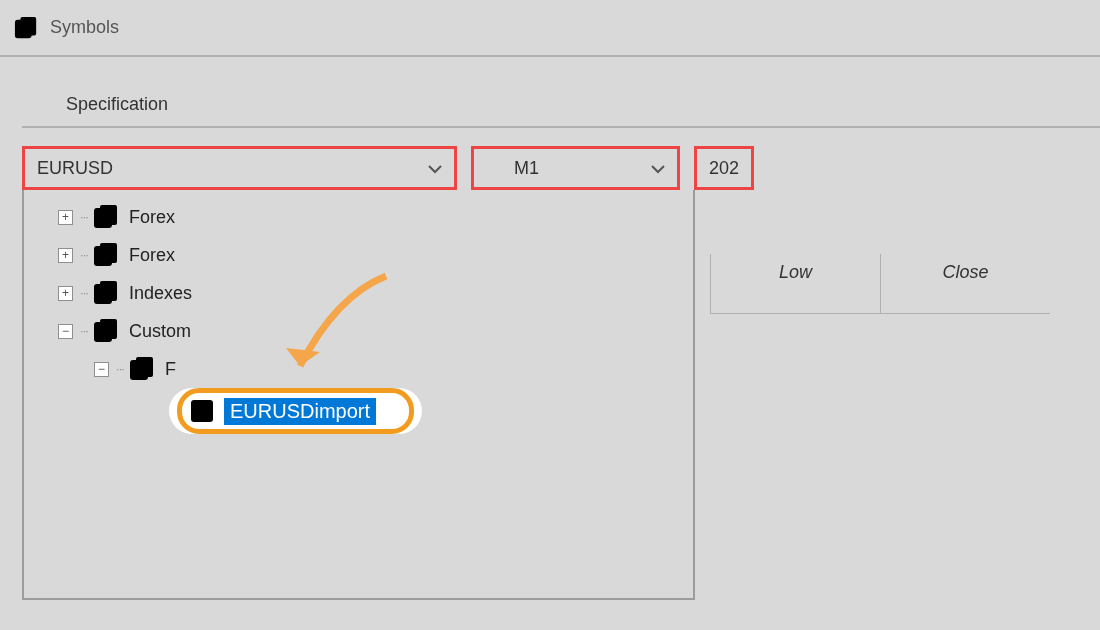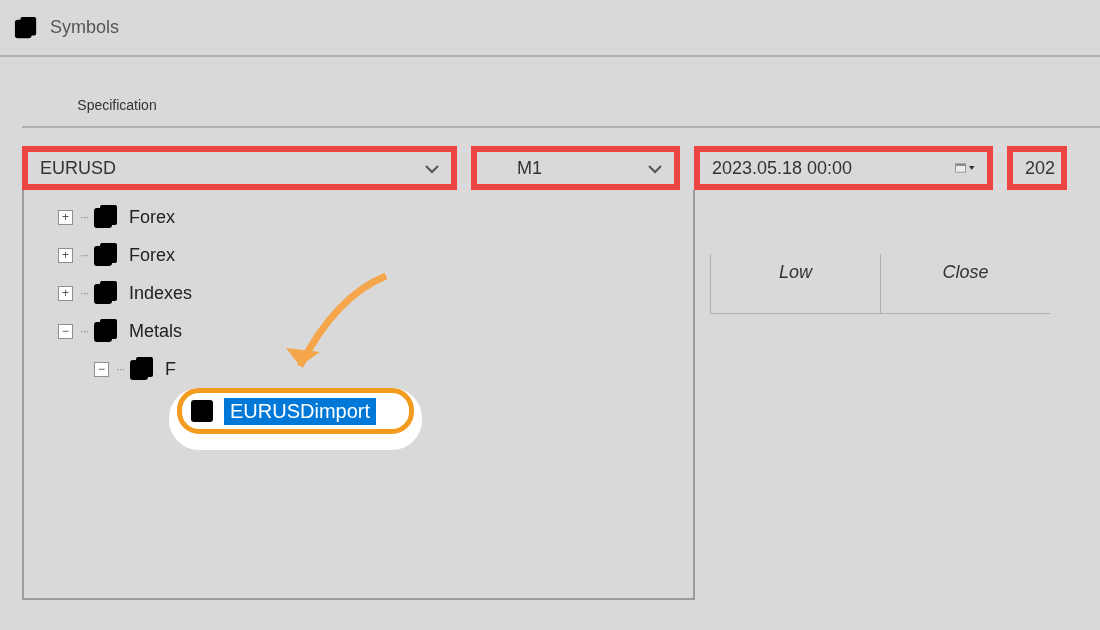--- a/index.html
+++ b/index.html
@@ -5,44 +5,44 @@
   * { box-sizing: border-box; margin: 0; padding: 0; font-family: "Segoe UI", Tahoma, sans-serif; }
   body { background: #d9d9d9; width: 1100px; height: 630px; overflow: hidden; }
 
   .window-titlebar { height: 55px; display: flex; align-items: center; padding: 0 14px; background: #d9d9d9; }
   .title-icon { width: 24px; height: 24px; margin-right: 12px; }
   .window-title { font-size: 18px; color: #555; }
 
   .content-area { border-top: 2px solid #b0b0b0; padding: 24px 0 0 22px; }
 
   .tabs { display: flex; position: relative; }
-  .tab { width: 190px; height: 47px; display: flex; align-items: center; justify-content: center; font-size: 14px; color: #333; cursor: pointer; }
+  .tab { width: 190px; height: 47px; display: flex; align-items: center; justify-content: center; font-size: 18px; color: #333; cursor: pointer; }
   .tab.active { background: #d9d9d9; border: 2px solid #b0b0b0; border-bottom: none; position: relative; z-index: 2; }
   .tab-strip-border { position: absolute; bottom: 0; left: 0; right: -1000px; height: 2px; background: #b0b0b0; z-index: 1; }
 
   .toolbar { display: flex; gap: 14px; margin-top: 18px; }
-  .field { background: #d9d9d9; border: 6px solid #ef4444; height: 44px; display: flex; align-items: center; padding: 0 12px; font-size: 18px; color: #333; }
+  .field { background: #d9d9d9; border: 3px solid #ef4444; height: 44px; display: flex; align-items: center; padding: 0 12px; font-size: 18px; color: #333; }
   .symbol-field { width: 435px; justify-content: space-between; }
   .timeframe-field { width: 209px; justify-content: space-between; padding-left: 40px; }
   .date-field { width: 299px; justify-content: space-between; }
   .date2-field { width: 60px; overflow: hidden; }
   .chev { width: 14px; height: 14px; }
   .chev svg { width: 14px; height: 14px; }
 
   .dropdown-panel { position: relative; width: 673px; height: 410px; background: #d9d9d9; border-left: 2px solid #9c9c9c; border-right: 2px solid #9c9c9c; border-bottom: 2px solid #9c9c9c; padding: 8px 8px; }
   .tree { font-size: 18px; color: #222; }
   .tree-row { display: flex; align-items: center; height: 38px; }
   .indent0 { padding-left: 26px; }
   .indent1 { padding-left: 62px; }
   .expander { width: 15px; height: 15px; border: 1px solid #8f8f8f; background: #fff; display: flex; align-items: center; justify-content: center; font-size: 12px; color: #555; margin-right: 6px; }
   .dots { width: 10px; display: flex; align-items: center; justify-content: center; color: #888; font-size: 11px; letter-spacing: -1px; margin-right: 4px; }
   .folder-ic { width: 26px; height: 26px; margin-right: 10px; }
   .node-label { }
 
-  .selected-wrap { position: absolute; left: 145px; top: 198px; width: 253px; height: 62px; background: #fff; border-radius: 30px; display: flex; justify-content: center; }
+  .selected-wrap { position: absolute; left: 145px; top: 198px; width: 253px; height: 46px; background: #fff; border-radius: 30px; display: flex; justify-content: center; }
   .selected-inner { width: 237px; height: 46px; border: 5px solid #f39b1f; border-radius: 22px; display: flex; align-items: center; padding-left: 8px; }
   .sel-icon { width: 26px; height: 26px; margin-right: 8px; }
   .sel-hl { background: #0078d7; color: #fff; font-size: 20px; padding: 2px 6px; }
 
   .arrow-annot { position: absolute; left: 252px; top: 76px; width: 120px; height: 130px; pointer-events: none; }
 
   .table-headers { position: absolute; top: 254px; left: 710px; display: flex; }
   .th { width: 170px; border-left: 1px solid #b0b0b0; text-align: center; font-size: 18px; color: #333; padding: 8px 0 30px 0; border-bottom: 1px solid #b0b0b0; font-style: italic; }
   
   .cal-icon { width:20px; height:18px; display:inline-flex; align-items:center; gap:2px;}
@@ -87,32 +87,20 @@
       <span class="chev"><svg viewBox="0 0 14 14">
             <use href="#chev-down"></use>
           </svg></span>
     </div>
     <div class="field timeframe-field">
       <span>M1</span>
       <span class="chev"><svg viewBox="0 0 14 14">
             <use href="#chev-down"></use>
           </svg></span>
     </div>
-    <div class="field date-field">
-      <span>2023.05.18 00:00</span>
-      <span class="cal-icon">
-        <svg width="18" height="16" viewBox="0 0 18 16">
-            <rect x="1" y="2" width="14" height="12" fill="#eee" stroke="#777"></rect>
-            <rect x="1" y="2" width="14" height="3" fill="#888"></rect>
-          </svg>
-        <svg width="8" height="6" viewBox="0 0 8 6">
-            <path d="M0 0 L8 0 L4 6 Z" fill="#333"></path>
-          </svg>
-      </span>
-    </div>
     <div class="field date2-field">
       <span>202</span>
     </div>
   </div>
 
   <div class="dropdown-panel">
     <div class="tree">
 
       <div class="tree-row indent0">
         <div class="expander">+</div>
@@ -140,21 +128,21 @@
           </svg>
         <span class="node-label">Indexes</span>
       </div>
 
       <div class="tree-row indent0">
         <div class="expander">−</div>
         <div class="dots">···</div>
         <svg class="folder-ic df-icon" viewBox="0 0 26 26">
             <use href="#df"></use>
           </svg>
-        <span class="node-label">Metals</span>
+        <span class="node-label">Custom</span>
       </div>
 
       <div class="tree-row indent1">
         <div class="expander">−</div>
         <div class="dots">···</div>
         <svg class="folder-ic df-icon" viewBox="0 0 26 26">
             <use href="#df"></use>
           </svg>
         <span class="node-label">F</span>
       </div>

